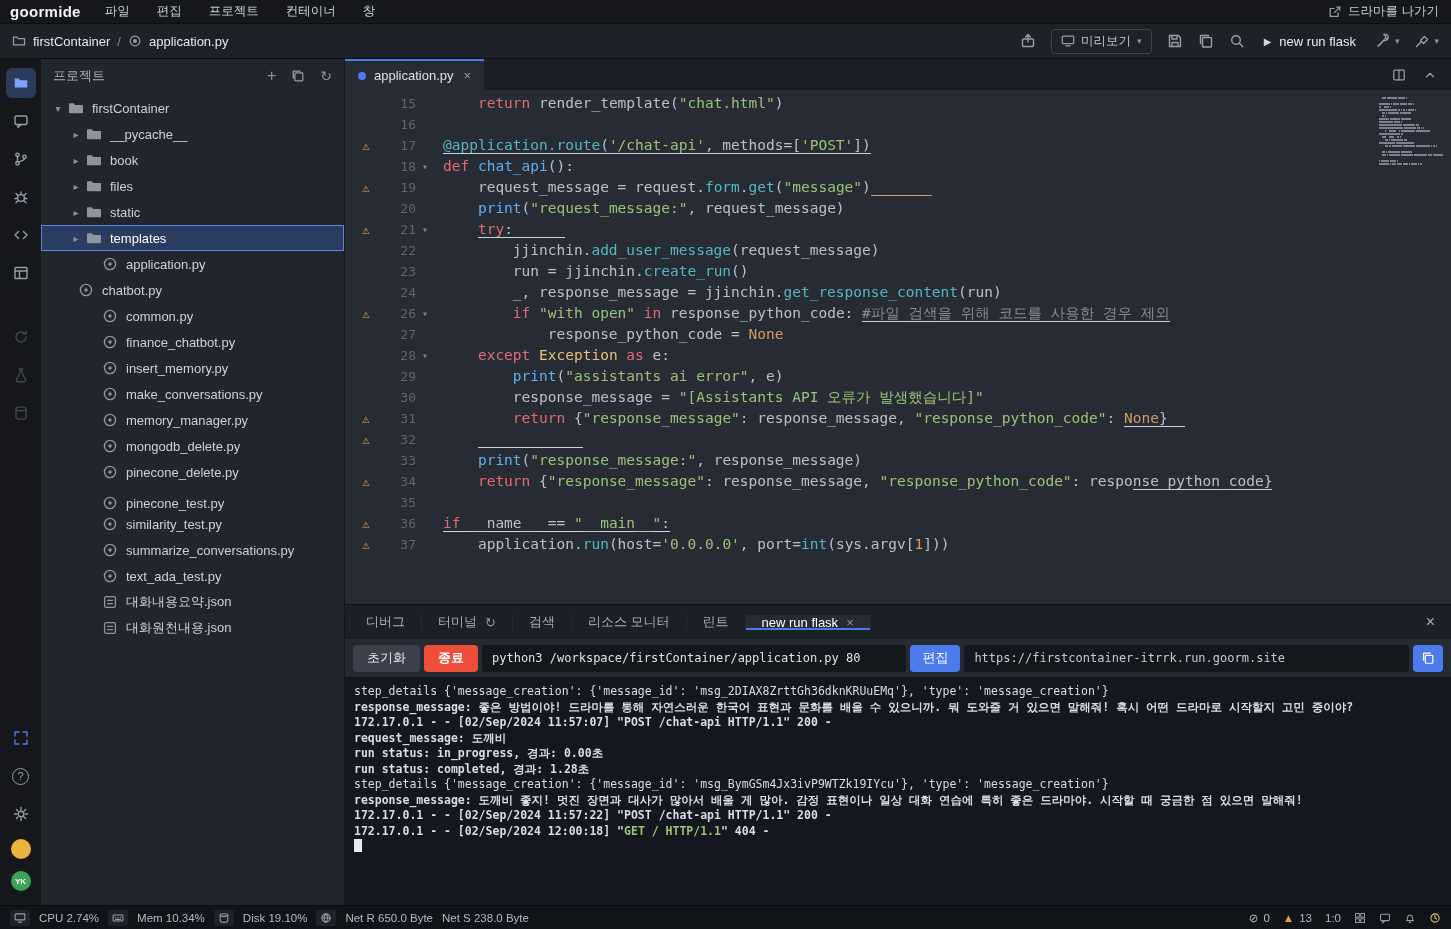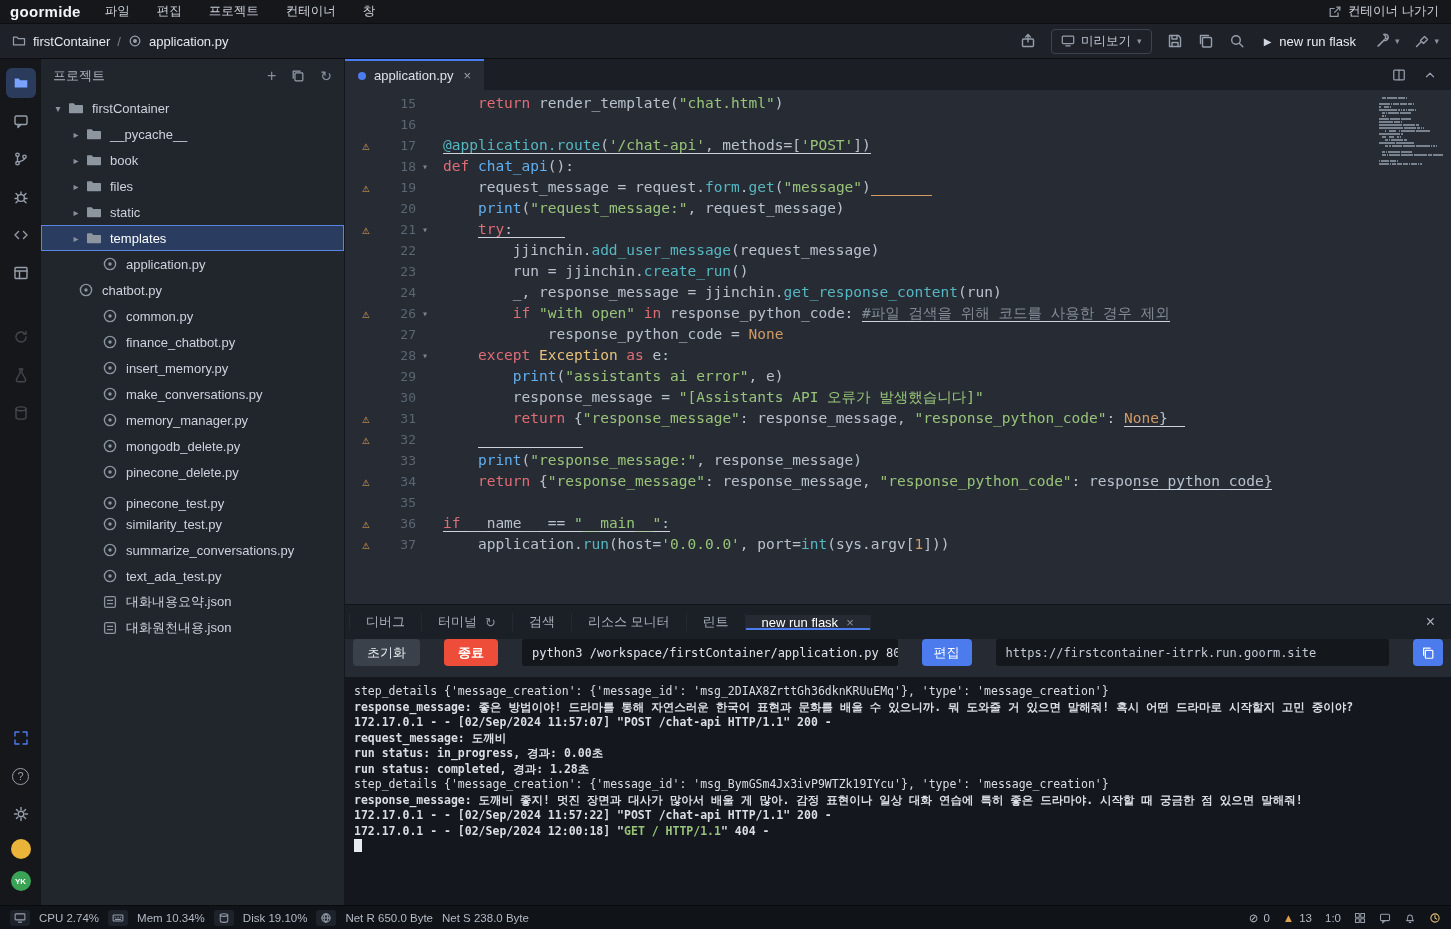--- a/index.html
+++ b/index.html
@@ -85,21 +85,21 @@
            border-top:1px solid #101318; }
   .panel-tabs { height:34px; flex:none; display:flex; align-items:stretch; padding-left:4px; }
   .ptab-list { display:flex; align-items:center; }
   .ptab { display:flex; align-items:center; gap:8px; padding:0 16px; font-size:13px; color:#aab1bd;
           border-right:1px solid #252a32; }
   .ptab:first-child { border-left:1px solid #252a32; }
   .ptab.active { background:#262b33; color:#fff; box-shadow:inset 0 -2px 0 #4b7bec; }
   .ptab-x,.ptab-ico { color:#8a919d; font-size:13px; }
   .panel-close { margin-left:auto; align-self:center; padding-right:16px; color:#aab1bd; font-size:16px; }
 
-  .panel-cmd { height:38px; flex:none; display:flex; align-items:flex-start; gap:24px; padding:0 8px; background:#262a32; }
+  .panel-cmd { height:38px; flex:none; display:flex; align-items:center; gap:4px; padding:0 8px; background:#262a32; }
   .btn { height:27px; border:none; border-radius:4px; font-size:13px; padding:0 14px;
          font-family:"Liberation Sans",sans-serif; cursor:pointer; }
   .btn-reset { background:#3b414b; color:#e8ebf0; }
   .btn-stop { background:#ee4d39; color:#fff; font-weight:bold; }
   .cmd-input { flex:1; height:27px; background:#14171c; border-radius:3px; display:flex; align-items:center;
                padding:0 10px; font-family:"DejaVu Sans Mono",monospace; font-size:12px; color:#dfe3ea;
                white-space:nowrap; overflow:hidden; }
   .url-input { flex:1.05; color:#c3cad6; }
   .btn-edit { background:#4b7bec; color:#fff; padding:0 12px; }
   .btn-copy { width:30px; height:27px; background:#4b7bec; border:none; border-radius:4px;
@@ -141,21 +141,21 @@
         <span class="menu-item">프로젝트</span>
         <span class="menu-item">컨테이너</span>
         <span class="menu-item">창</span>
       </nav>
     <div class="menubar-right">
       <svg class="i s14" viewBox="0 0 16 16">
           <path d="M10 2.5h3.5V6"></path>
           <path d="M13.5 2.5L7.5 8.5"></path>
           <path d="M11.5 9v4h-9v-9H7"></path>
         </svg>
-      <span>컨테이너 나가기</span>
+      <span>드라마를 나가기</span>
     </div>
   </div>
 
   <div class="toolbar">
     <div class="breadcrumb">
       <svg class="i s14" viewBox="0 0 16 16">
           <path d="M1.7 3.5h4l1.4 1.7h7.2v7.3H1.7z"></path>
         </svg>
       <span>firstContainer</span>
       <span class="bc-sep">/</span>

